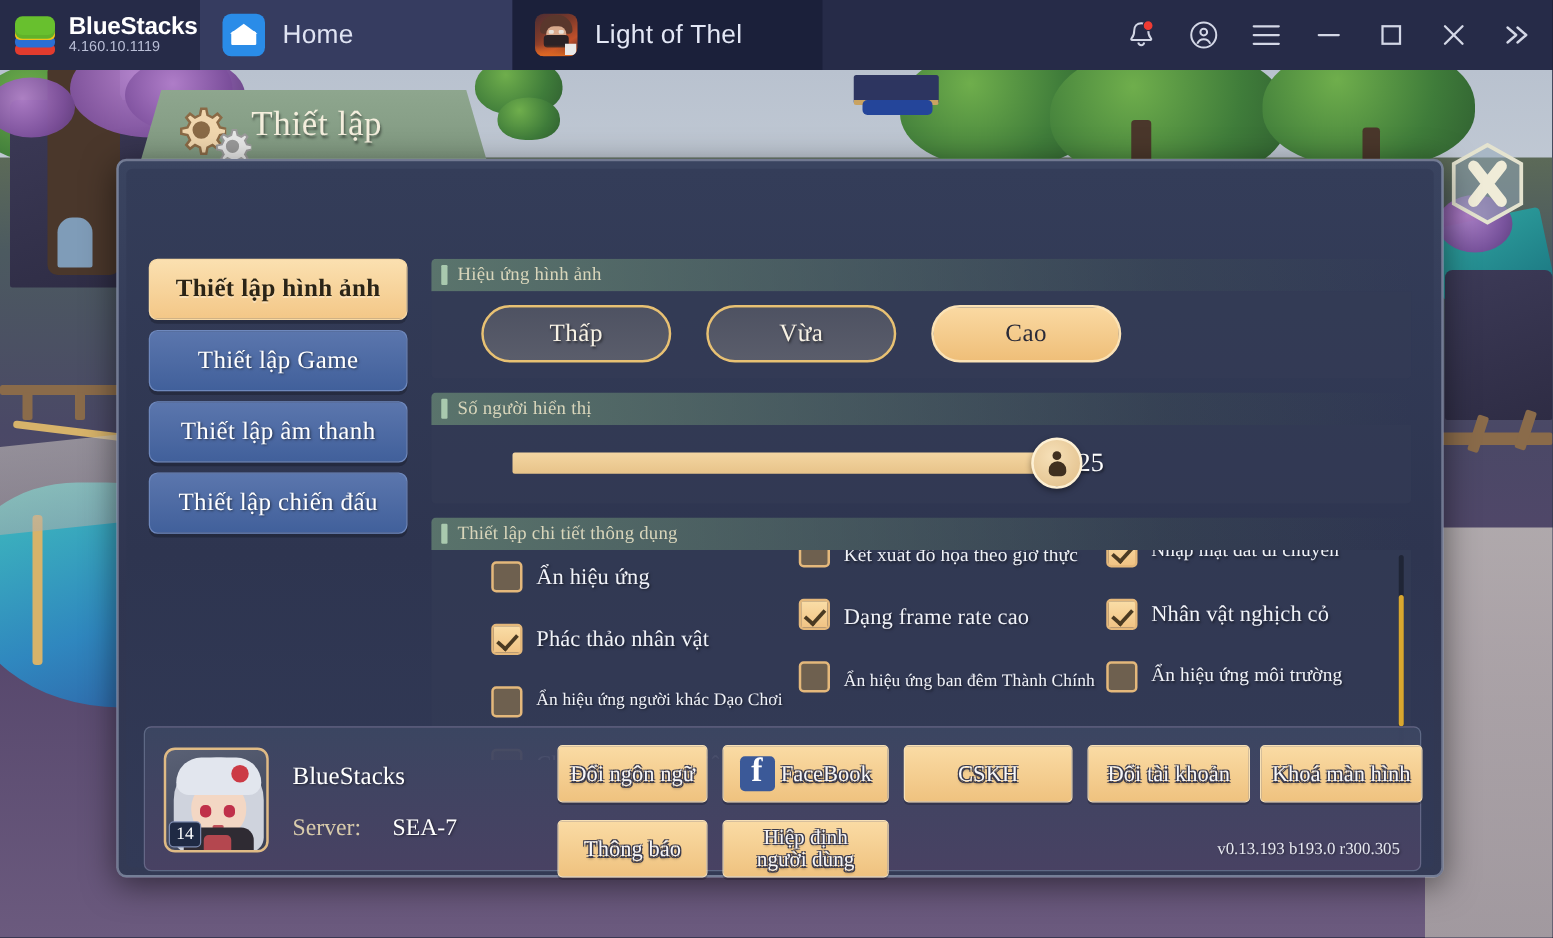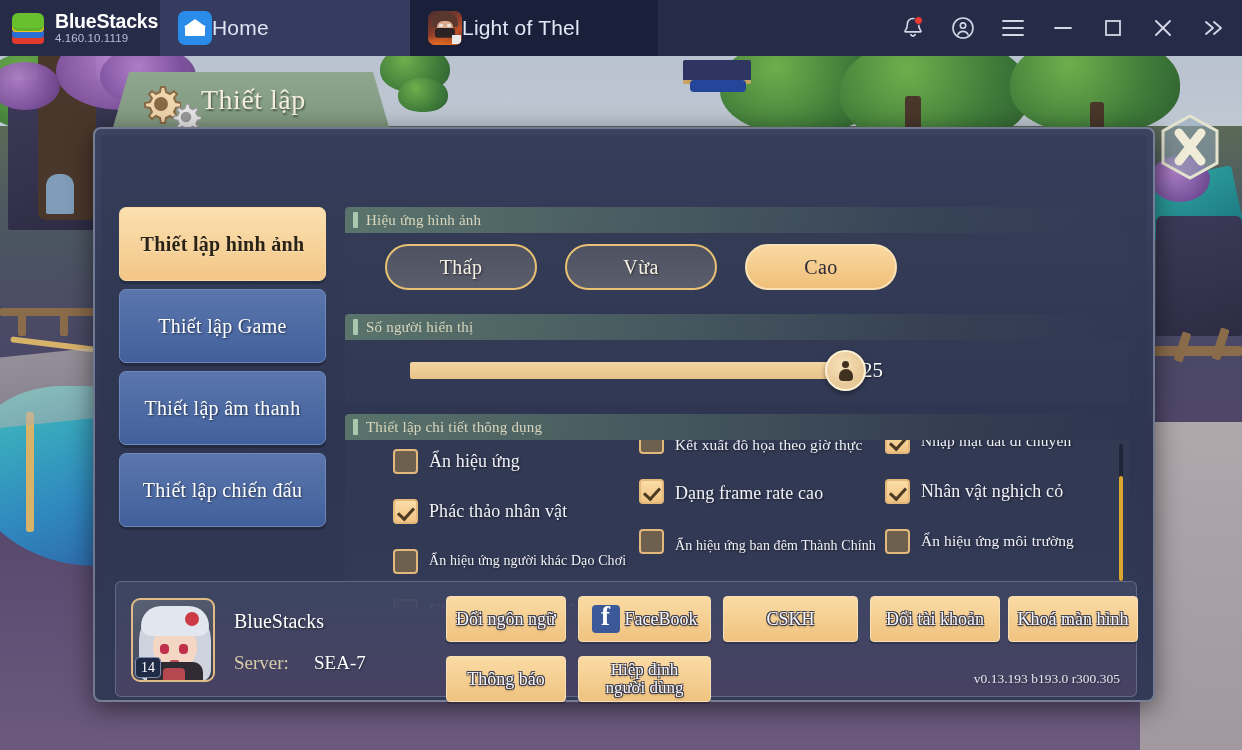--- a/index.html
+++ b/index.html
@@ -27,21 +27,21 @@
   .bs-logo .l1 { width: 32px; height: 9px; bottom: 1px; background: #e23b2e; border-radius: 4px; }
   .bs-logo .l2 { width: 32px; height: 9px; bottom: 7px; background: #2a6fd4; border-radius: 4px; }
   .bs-logo .l3 { width: 32px; height: 11px; bottom: 13px; background: #f2c21a; border-radius: 4px; }
   .bs-logo .l4 { width: 32px; height: 18px; bottom: 14px; background: #68c02e;
       border-radius: 6px; box-shadow: inset 0 -3px 0 rgba(0,0,0,.07); }
   .bs-text { line-height: 1; }
   .bs-name { color: #ffffff; font-size: 19.5px; font-weight: bold; letter-spacing: -0.2px; }
   .bs-ver { color: #b9bed6; font-size: 11.5px; margin-top: 2px; letter-spacing: .1px;}
 
   .tab {
-    display: flex; align-items: center; 
+    display: flex; align-items: center; gap: 14px;
     padding: 0 18px; min-width: 248px; position: relative;
   }
   .tab.home { background: #363c60; width: 250px; }
   .tab.active { background: #1b203a; width: 248px; }
   .tab-icon {
     width: 34px; height: 34px; border-radius: 7px; flex: none;
     display:flex; align-items:center; justify-content:center;
     overflow: hidden; position: relative;
   }
   .tab-icon.home-ic { background: #2a8ce8; }
@@ -161,21 +161,21 @@
     box-shadow: 0 6px 26px rgba(0,0,0,.5);
   }
   .dlg-inner {
     position:absolute; inset: 6px; border-radius: 5px;
     background: linear-gradient(to bottom, #343d59, #2e3550 55%, #323a57);
   }
 
   
   .side-tabs { position:absolute; left: 24px; top: 78px; width: 207px; }
   .side-tab {
-    width: 207px; height: 74px; border-radius: 7px; margin-bottom: 8px;
+    width: 207px; height: 49px; border-radius: 7px; margin-bottom: 8px;
     display:flex; align-items:center; justify-content:center; cursor:pointer;
     font-family: "Liberation Serif", serif; font-size: 20px; letter-spacing:.3px;
   }
   .side-tab.inactive {
     background: linear-gradient(to bottom, #5b76ad, #41609b);
     color: #ffffff; text-shadow: 1px 1px 2px rgba(0,0,0,.5);
     border: 1px solid #6e88bd;
     box-shadow: 0 3px 0 rgba(0,0,0,.22);
   }
   .side-tab.active {

